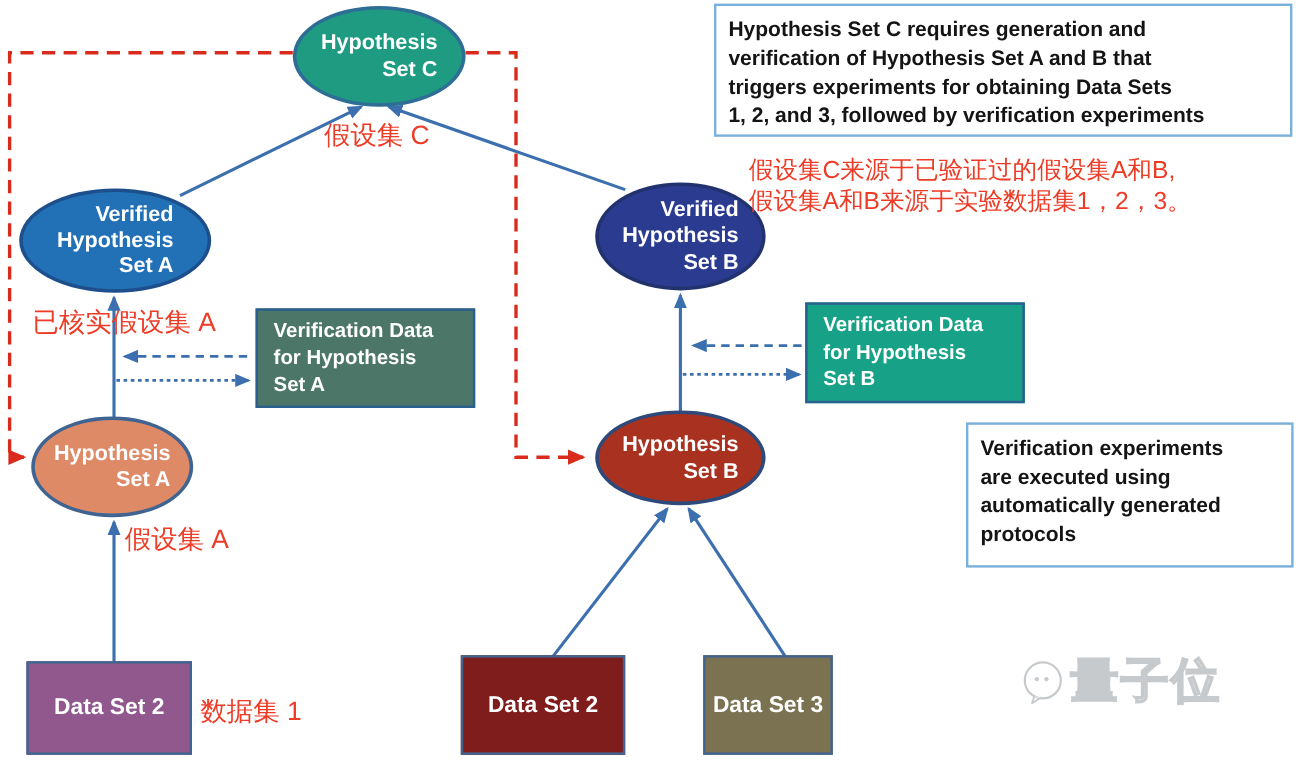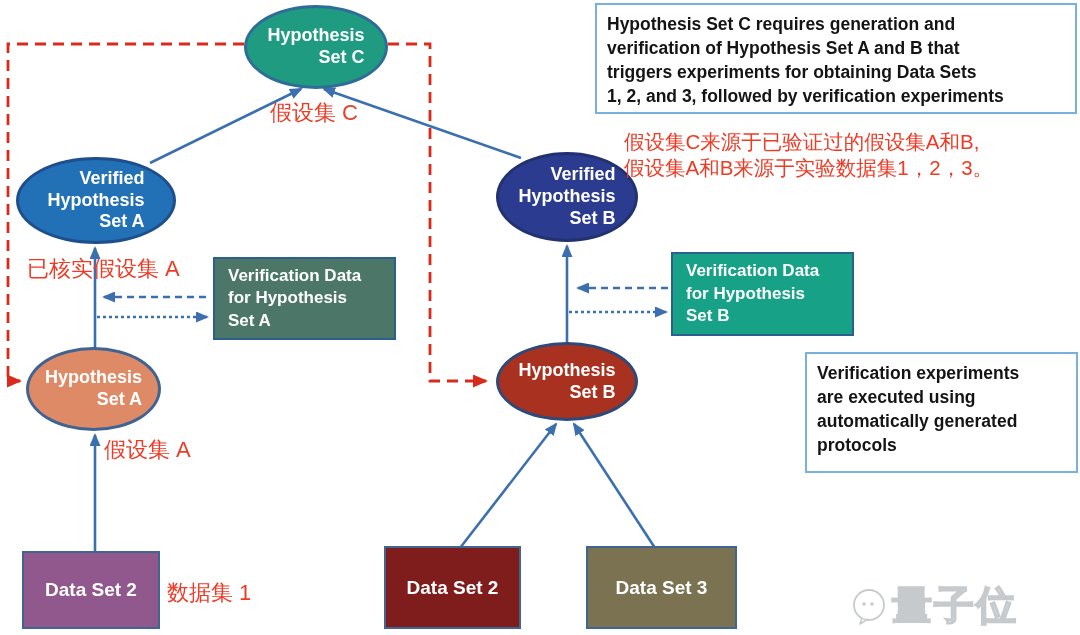--- a/index.html
+++ b/index.html
@@ -15,40 +15,40 @@
   .ellipse.c    {left:244px;top:5px;  width:144px;height:84px;background:#1f9b82;border:3px solid #2e6d95;font-size:18px;}
   .ellipse.va   {left:16px; top:157px;width:160px;height:87px;background:#2271b6;border:3px solid #1d4f8c;font-size:18px;}
   .ellipse.vb   {left:496px;top:152px;width:142px;height:90px;background:#2b3c90;border:3px solid #22326e;font-size:18px;}
   .ellipse.ha   {left:26px; top:347px;width:135px;height:84px;background:#de8a66;border:3px solid #3f6492;font-size:18px;}
   .ellipse.hb   {left:496px;top:342px;width:142px;height:79px;background:#a93120;border:3px solid #2d4a7a;font-size:18px;}
   .rectnode{border:2.5px solid #2b5f8e;}
   .rectnode.vda {left:213px;top:257px;width:183px;height:83px;background:#4b7668;justify-content:flex-start;text-align:left;padding-left:13px;font-size:17px;line-height:1.32;}
   .rectnode.vdb {left:671px;top:252px;width:183px;height:84px;background:#17a186;justify-content:flex-start;text-align:left;padding-left:13px;font-size:17px;line-height:1.32;}
   .rectnode.ds1 {left:22px; top:551px;width:138px;height:78px;background:#90588d;border-color:#41658f;font-size:19px;}
   .rectnode.ds2 {left:384px;top:546px;width:137px;height:83px;background:#7f1d1d;border-color:#41658f;font-size:19px;}
-  .rectnode.ds3 {left:586px;top:546px;width:151px;height:83px;background:#7b7252;border-color:#41658f;font-size:19px;}
+  .rectnode.ds3 {left:586px;top:546px;width:108px;height:83px;background:#7b7252;border-color:#41658f;font-size:19px;}
   .note{
     position:absolute;box-sizing:border-box;background:#ffffff;border:2px solid #7ab0dc;
     color:#141414;font-weight:bold;font-size:17.5px;line-height:1.38;white-space:pre-line;
     padding:7px 10px;
   }
   .note.top    {left:595px;top:3px;  width:482px;height:111px;}
   .note.middle {left:805px;top:352px;width:273px;height:121px;}
   .note.bottom {left:770px;top:537px;width:307px;height:95px; padding-top:12px;}
   .zh{
     position:absolute;color:#ed3b26;font-size:22px;font-weight:500;white-space:pre-line;line-height:1.24;
   }
   .zh.lc {left:270px;top:99px;}
   .zh.lva{left:27px; top:255px;}
   .zh.lha{left:104px;top:436px;}
   .zh.ld1{left:167px;top:579px;}
   .zh.para{left:624px;top:129px;font-size:20.5px;line-height:1.28;}
   #wires{position:absolute;left:0;top:0;width:1080px;height:635px;}
   .watermark{
-    position:absolute;left:848px;top:578px;display:flex;align-items:center;gap:2px;
+    position:absolute;left:848px;top:540px;display:flex;align-items:center;gap:2px;
     opacity:0.55;pointer-events:none;
   }
   .watermark .wm-text{
     font-size:40px;font-weight:bold;color:rgba(255,255,255,0.25);
     -webkit-text-stroke:1.6px #9aa0a6;letter-spacing:2px;
   }
 </style>
 </head>
 <body>
 

